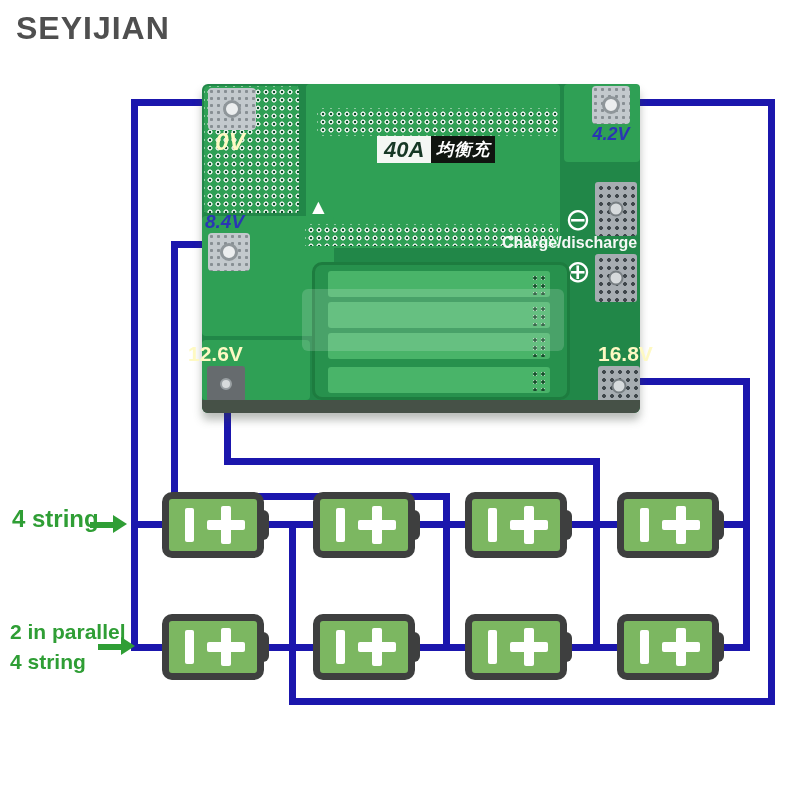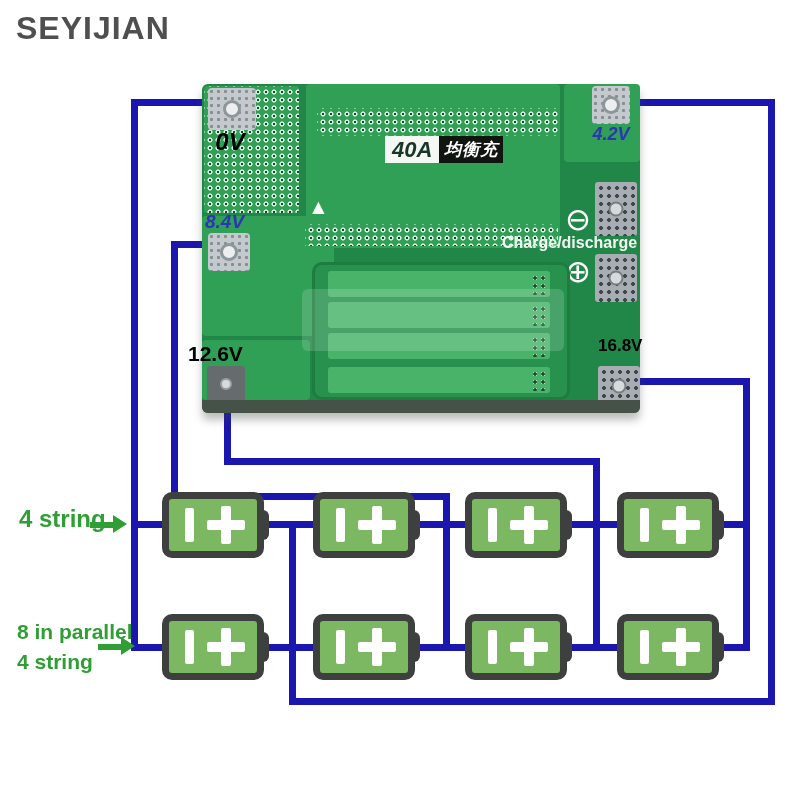--- a/index.html
+++ b/index.html
@@ -25,26 +25,26 @@
   .silverpad{position:absolute;background:#c3c9cd;border-radius:4px;
         background-image:radial-gradient(circle,#878e93 1.3px,transparent 1.9px);
         background-size:7px 7px;}
   .hole{position:absolute;left:50%;top:50%;transform:translate(-50%,-50%);
         width:12px;height:12px;border-radius:50%;background:#eceeef;border:3px solid #8f969a;}
   .metal{position:absolute;left:50%;top:50%;transform:translate(-50%,-50%);
         width:11px;height:11px;border-radius:50%;background:#d6dadc;border:2px solid #777e82;}
   .darkpad{position:absolute;background:#666b6e;border-radius:3px;}
   .darkpad .hole{width:8px;height:8px;border:2px solid #9aa0a3;background:#d8dbdc;}
 
-  .pcb-text-w{position:absolute;color:#000000;font-weight:bold;font-style:italic;}
+  .pcb-text-w{position:absolute;color:#fef9c3;font-weight:bold;font-style:italic;}
   .pcb-text-b{position:absolute;color:#2b35b5;font-weight:bold;font-style:italic;}
 
   .amp-label{position:absolute;display:flex;align-items:stretch;height:27px;}
   .amp-label .amp{background:#f4f7f4;color:#173826;font-style:italic;font-weight:bold;
-        font-size:22px;padding:0 7px;display:flex;align-items:center;margin-left:8px;}
+        font-size:22px;padding:0 7px;display:flex;align-items:center;}
   .amp-label .bal{background:#101510;color:#fff;font-style:italic;font-weight:bold;
         font-size:17px;padding:0 5px;display:flex;align-items:center;letter-spacing:1px;}
   .rev-strip{position:absolute;background:#f3f6f3;color:#85ae92;font-size:15px;
         letter-spacing:1px;white-space:nowrap;overflow:hidden;display:flex;
         align-items:center;padding:0 6px;}
   .warn{position:absolute;color:#fff;font-weight:bold;font-size:20px;letter-spacing:1px;
         display:flex;align-items:center;gap:7px;white-space:nowrap;}
   .warn .tri{font-style:normal;font-size:21px;line-height:21px;}
   .chg{position:absolute;color:#f4f8f5;font-size:16px;font-weight:bold;white-space:nowrap;}
   .sym{position:absolute;color:#fff;font-size:31px;line-height:30px;font-weight:normal;
@@ -70,21 +70,21 @@
   .t-minus{position:absolute;left:16px;top:50%;transform:translateY(-50%);
        width:9px;height:34px;background:#fff;border-radius:2px;}
   .t-plus{position:absolute;right:12px;top:50%;transform:translateY(-50%);
        width:38px;height:38px;}
   .t-plus::before{content:"";position:absolute;left:50%;top:0;transform:translateX(-50%);
        width:10px;height:38px;background:#fff;border-radius:2px;}
   .t-plus::after{content:"";position:absolute;top:50%;left:0;transform:translateY(-50%);
        width:38px;height:10px;background:#fff;border-radius:2px;}
 
   
-  .glabel{position:absolute;color:#2f9e35;font-weight:600;margin-left:7px;}
+  .glabel{position:absolute;color:#2f9e35;font-weight:600;}
   .garrow{position:absolute;width:38px;height:19px;}
   .garrow .shaft{position:absolute;left:0;top:7px;width:24px;height:6px;background:#2f9e35;}
   .garrow .head{position:absolute;left:23px;top:0;width:0;height:0;
        border-left:14px solid #2f9e35;border-top:9px solid transparent;
        border-bottom:9px solid transparent;}
 </style>
 </head>
 <body>
 
 <div class="stage">
@@ -184,21 +184,21 @@
           <div class="bardots"></div>
         </div>
     </div>
     <div class="glare"></div>
 
     <div class="pcb-text-w" style="left:-14px;top:258px;font-size:21px;font-style:normal">12.6V</div>
     <div class="darkpad" style="left:5px;top:282px;width:38px;height:36px">
       <div class="hole"></div>
     </div>
 
-    <div class="pcb-text-w" style="left:396px;top:252px;font-size:17px;font-style:normal">16.8V</div>
+    <div class="pcb-text-w" style="left:396px;top:258px;font-size:21px;font-style:normal">16.8V</div>
     <div class="padgrid" style="left:396px;top:282px;width:42px;height:40px">
       <div class="metal"></div>
     </div>
 
     <div class="board-edge"></div>
   </div>
 
   <div class="bat" style="left:162px;top:492px">
     <div class="nub"></div>
     <div class="t-minus"></div>
@@ -240,20 +240,20 @@
     <div class="t-minus"></div>
     <div class="t-plus"></div>
   </div>
 
   <div class="glabel" style="left:12px;top:505px;font-size:24px">4 string</div>
   <div class="garrow" style="left:90px;top:515px">
     <div class="shaft"></div>
       <div class="head"></div>
   </div>
 
-  <div class="glabel" style="left:10px;top:620px;font-size:21px">8 in parallel</div>
+  <div class="glabel" style="left:10px;top:620px;font-size:21px">2 in parallel</div>
   <div class="glabel" style="left:10px;top:650px;font-size:21px">4 string</div>
   <div class="garrow" style="left:98px;top:637px">
     <div class="shaft"></div>
       <div class="head"></div>
   </div>
 
 </div>
 
 </body></html>

